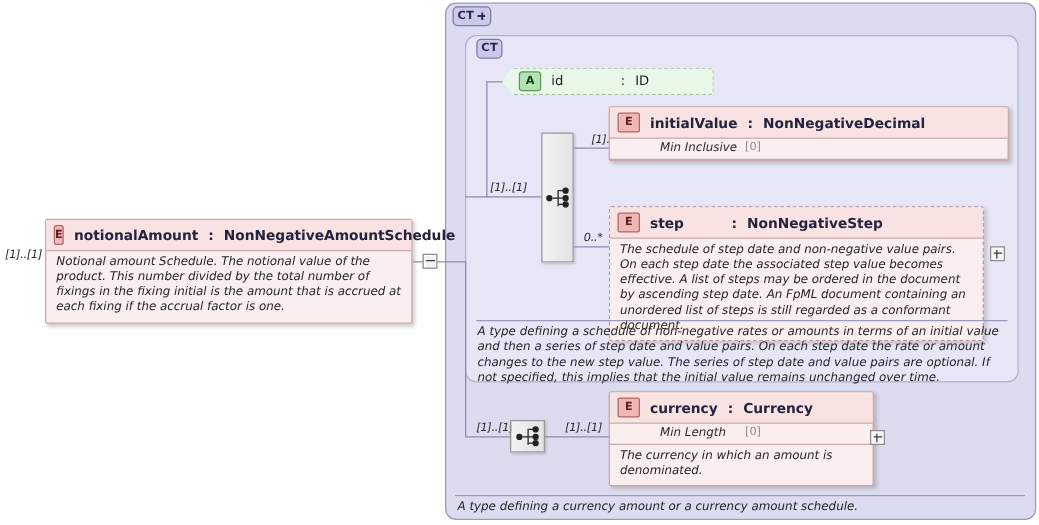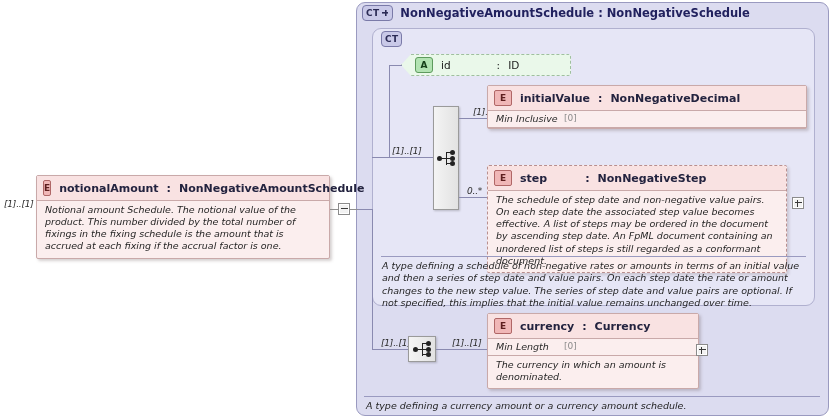--- a/index.html
+++ b/index.html
@@ -52,21 +52,21 @@
   }
   .e-badge{
     width:16px;height:14px;display:flex;align-items:center;justify-content:center;
     background:#f0b7b7;border:1px solid #b06767;border-radius:2px;
     font-size:9px;font-weight:bold;color:#5d1e1e;line-height:1;
   }
   .e-name{font-size:11px;font-weight:bold;color:#23233f;white-space:nowrap;}
   .e-type{font-size:11px;font-weight:bold;color:#23233f;white-space:nowrap;}
   .hr{height:1px;background:#c9a9a9;margin:0;}
   .facets{padding:2px 8px 2px 8px;font-size:9.5px;font-style:italic;color:#2a2a2a;}
-  .facet-row{display:flex;gap:6px;line-height:1.25;}
+  .facet-row{display:flex;gap:6px;line-height:1.25;margin-left:32px;}
   .facet-row .fname{min-width:62px;}
   .facet-row .fval{font-style:normal;color:#8c8c8c;font-size:9px;}
   .doc{
     padding:3px 8px 5px 8px;font-size:9.5px;font-style:italic;
     color:#1f1f1f;line-height:1.28;
   }
 
   
   .attrbox{
     background:#eaf8ea;border:1px dashed #9fbf9f;border-radius:0 3px 3px 0;
@@ -124,40 +124,39 @@
   }
   .typedoc-sep{height:1px;background:#9a9ac0;}
 </style>
 </head>
 <body>
 
 <div class="abs ct-outer"></div>
 
 <div class="abs ct-title">
   <span class="badge plus">CT</span>
-  <span class="txt">NonNegativeAmountSchedule : NonNegativeSchedule</span>
 </div>
 
 <div class="abs ct-inner"></div>
 
 <div class="abs ct-inner-title">
   <span class="badge">CT</span>
 </div>
 
 <div class="abs card" style="left:4px;top:199px;">[1]..[1]</div>
 
 <div class="abs ebox" style="left:36px;top:175px;width:294px;">
   <div class="head">
     <span class="e-badge">E</span>
     <span class="e-name">notionalAmount</span>
     <span class="e-name">:</span>
     <span class="e-type">NonNegativeAmountSchedule</span>
   </div>
   <div class="hr"></div>
-  <div class="doc">Notional amount Schedule. The notional value of the product. This number divided by the total number of fixings in the fixing schedule is the amount that is accrued at each fixing if the accrual factor is one.</div>
+  <div class="doc">Notional amount Schedule. The notional value of the product. This number divided by the total number of fixings in the fixing initial is the amount that is accrued at each fixing if the accrual factor is one.</div>
 </div>
 
 <div class="abs pm minus" style="left:338px;top:203px;"></div>
 <div class="abs ln h g" style="left:330px;top:209px;width:8px;"></div>
 <div class="abs ln h g" style="left:350px;top:209px;width:8px;"></div>
 
 <div class="abs attrbox" style="left:401px;top:54px;width:170px;height:22px;">
   <span class="a-badge">A</span>
   <span class="a-name">id</span>
   <span class="a-name" style="margin-left:38px;">:</span>

